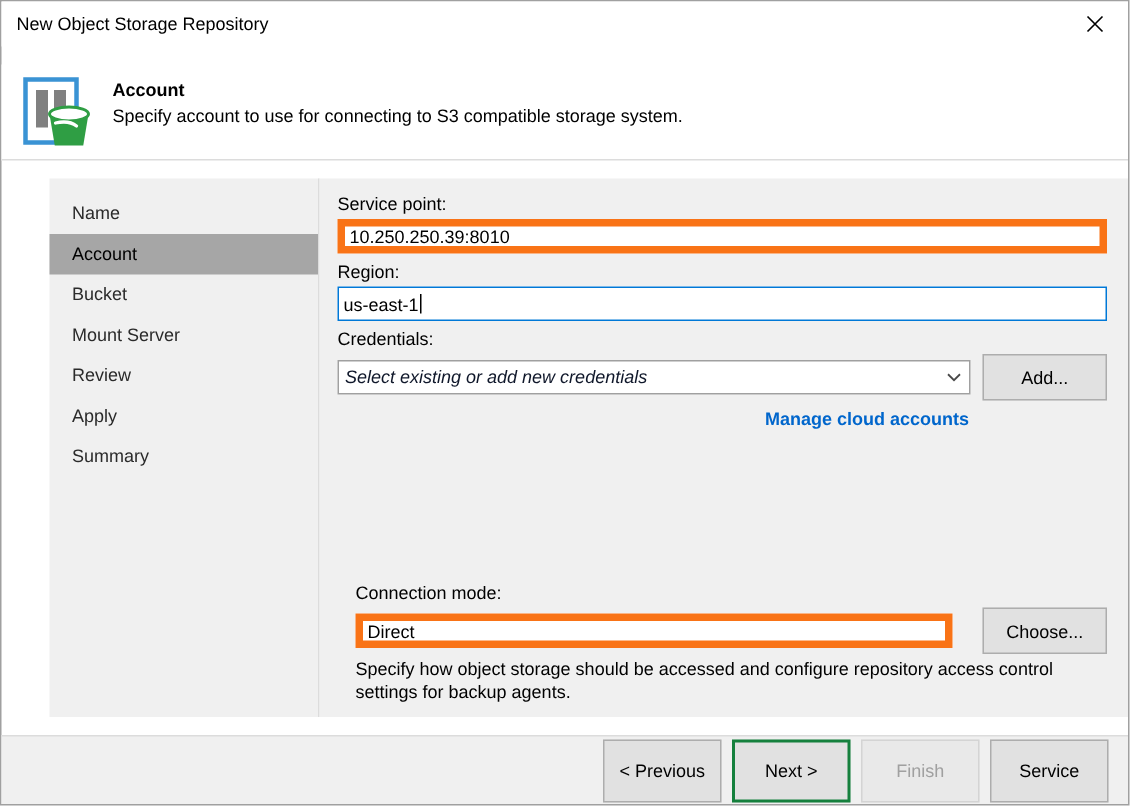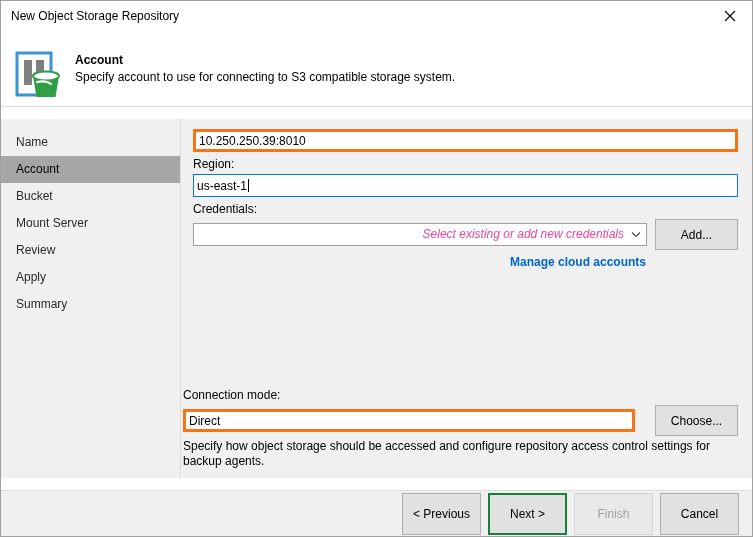--- a/index.html
+++ b/index.html
@@ -97,20 +97,21 @@
     height: 1px;
     background: #dcdcdc;
   }
 
   
   .body-area {
     flex: 1 1 auto;
     display: flex;
     position: relative;
     min-height: 0;
+    padding-left: 32px;
   }
   .sidebar {
     flex: 0 0 180px;
     width: 180px;
     background: #f0f0f0;
     border-right: 1px solid #dcdcdc;
     padding-top: 10px;
     box-sizing: border-box;
   }
   .nav-item {
@@ -141,21 +142,21 @@
     margin: 0 0 2px 0;
     line-height: 15px;
   }
   .spacer-6 { height: 5px; }
 
   .textbox {
     box-sizing: border-box;
     width: 100%;
     height: 23px;
     line-height: 21px;
-    border: 3px solid #f97316;
+    border: 5px solid #f97316;
     background: #ffffff;
     font-family: "Liberation Sans", sans-serif;
     font-size: 12px;
     color: #000000;
     padding: 0 3px;
     outline: none;
   }
   .textbox.focused {
     border: 1px solid #0078d7;
   }
@@ -176,24 +177,23 @@
     position: relative;
     box-sizing: border-box;
     flex: 1 1 auto;
     height: 23px;
     border: 1px solid #a0a0a0;
     background: #ffffff;
     padding: 0 22px 0 4px;
     line-height: 21px;
     font-size: 12px;
     font-style: italic;
-    color: #ec4899;
+    color: #0f172a;
     overflow: hidden;
     white-space: nowrap;
-    text-align: right;
   }
   .combo-arrow {
     position: absolute;
     right: 5px;
     top: 0;
     height: 21px;
     display: flex;
     align-items: center;
   }
   .btn {
@@ -228,21 +228,21 @@
   }
   .link {
     color: #0066cc;
     font-size: 12px;
     text-decoration: none;
     cursor: default;
   }
 
   .bottom-block {
     position: absolute;
-    left: 2px;
+    left: 24px;
     right: 14px;
     bottom: 9px;
   }
   .hint {
     font-size: 12px;
     color: #000000;
     margin-top: 3px;
     line-height: 15px;
   }
 
@@ -312,20 +312,21 @@
       <div class="nav-item selected">Account</div>
       <div class="nav-item">Bucket</div>
       <div class="nav-item">Mount Server</div>
       <div class="nav-item">Review</div>
       <div class="nav-item">Apply</div>
       <div class="nav-item">Summary</div>
     </div>
 
     <div class="content">
 
+      <div class="field-label">Service point:</div>
       <input class="textbox" type="text" readonly="" value="10.250.250.39:8010" style="">
 
       <div class="spacer-6"></div>
 
       <div class="field-label">Region:</div>
       <div style="position:relative;">
         <input class="textbox focused" type="text" readonly="" value="us-east-1" style="">
       <span class="caret" style="position: absolute; left: 55.0312px; top: 5px;"></span></div>
 
       <div class="spacer-6"></div>
@@ -359,16 +360,16 @@
         <div class="hint">Specify how object storage should be accessed and configure repository access control settings for backup agents.</div>
       </div>
 
     </div>
   </div>
 
   <div class="footer">
     <div class="btn">&lt; Previous</div>
     <div class="btn default-focus">Next &gt;</div>
     <div class="btn disabled">Finish</div>
-    <div class="btn">Cancel</div>
+    <div class="btn">Service</div>
   </div>
 
 </div>
 
 </body></html>

